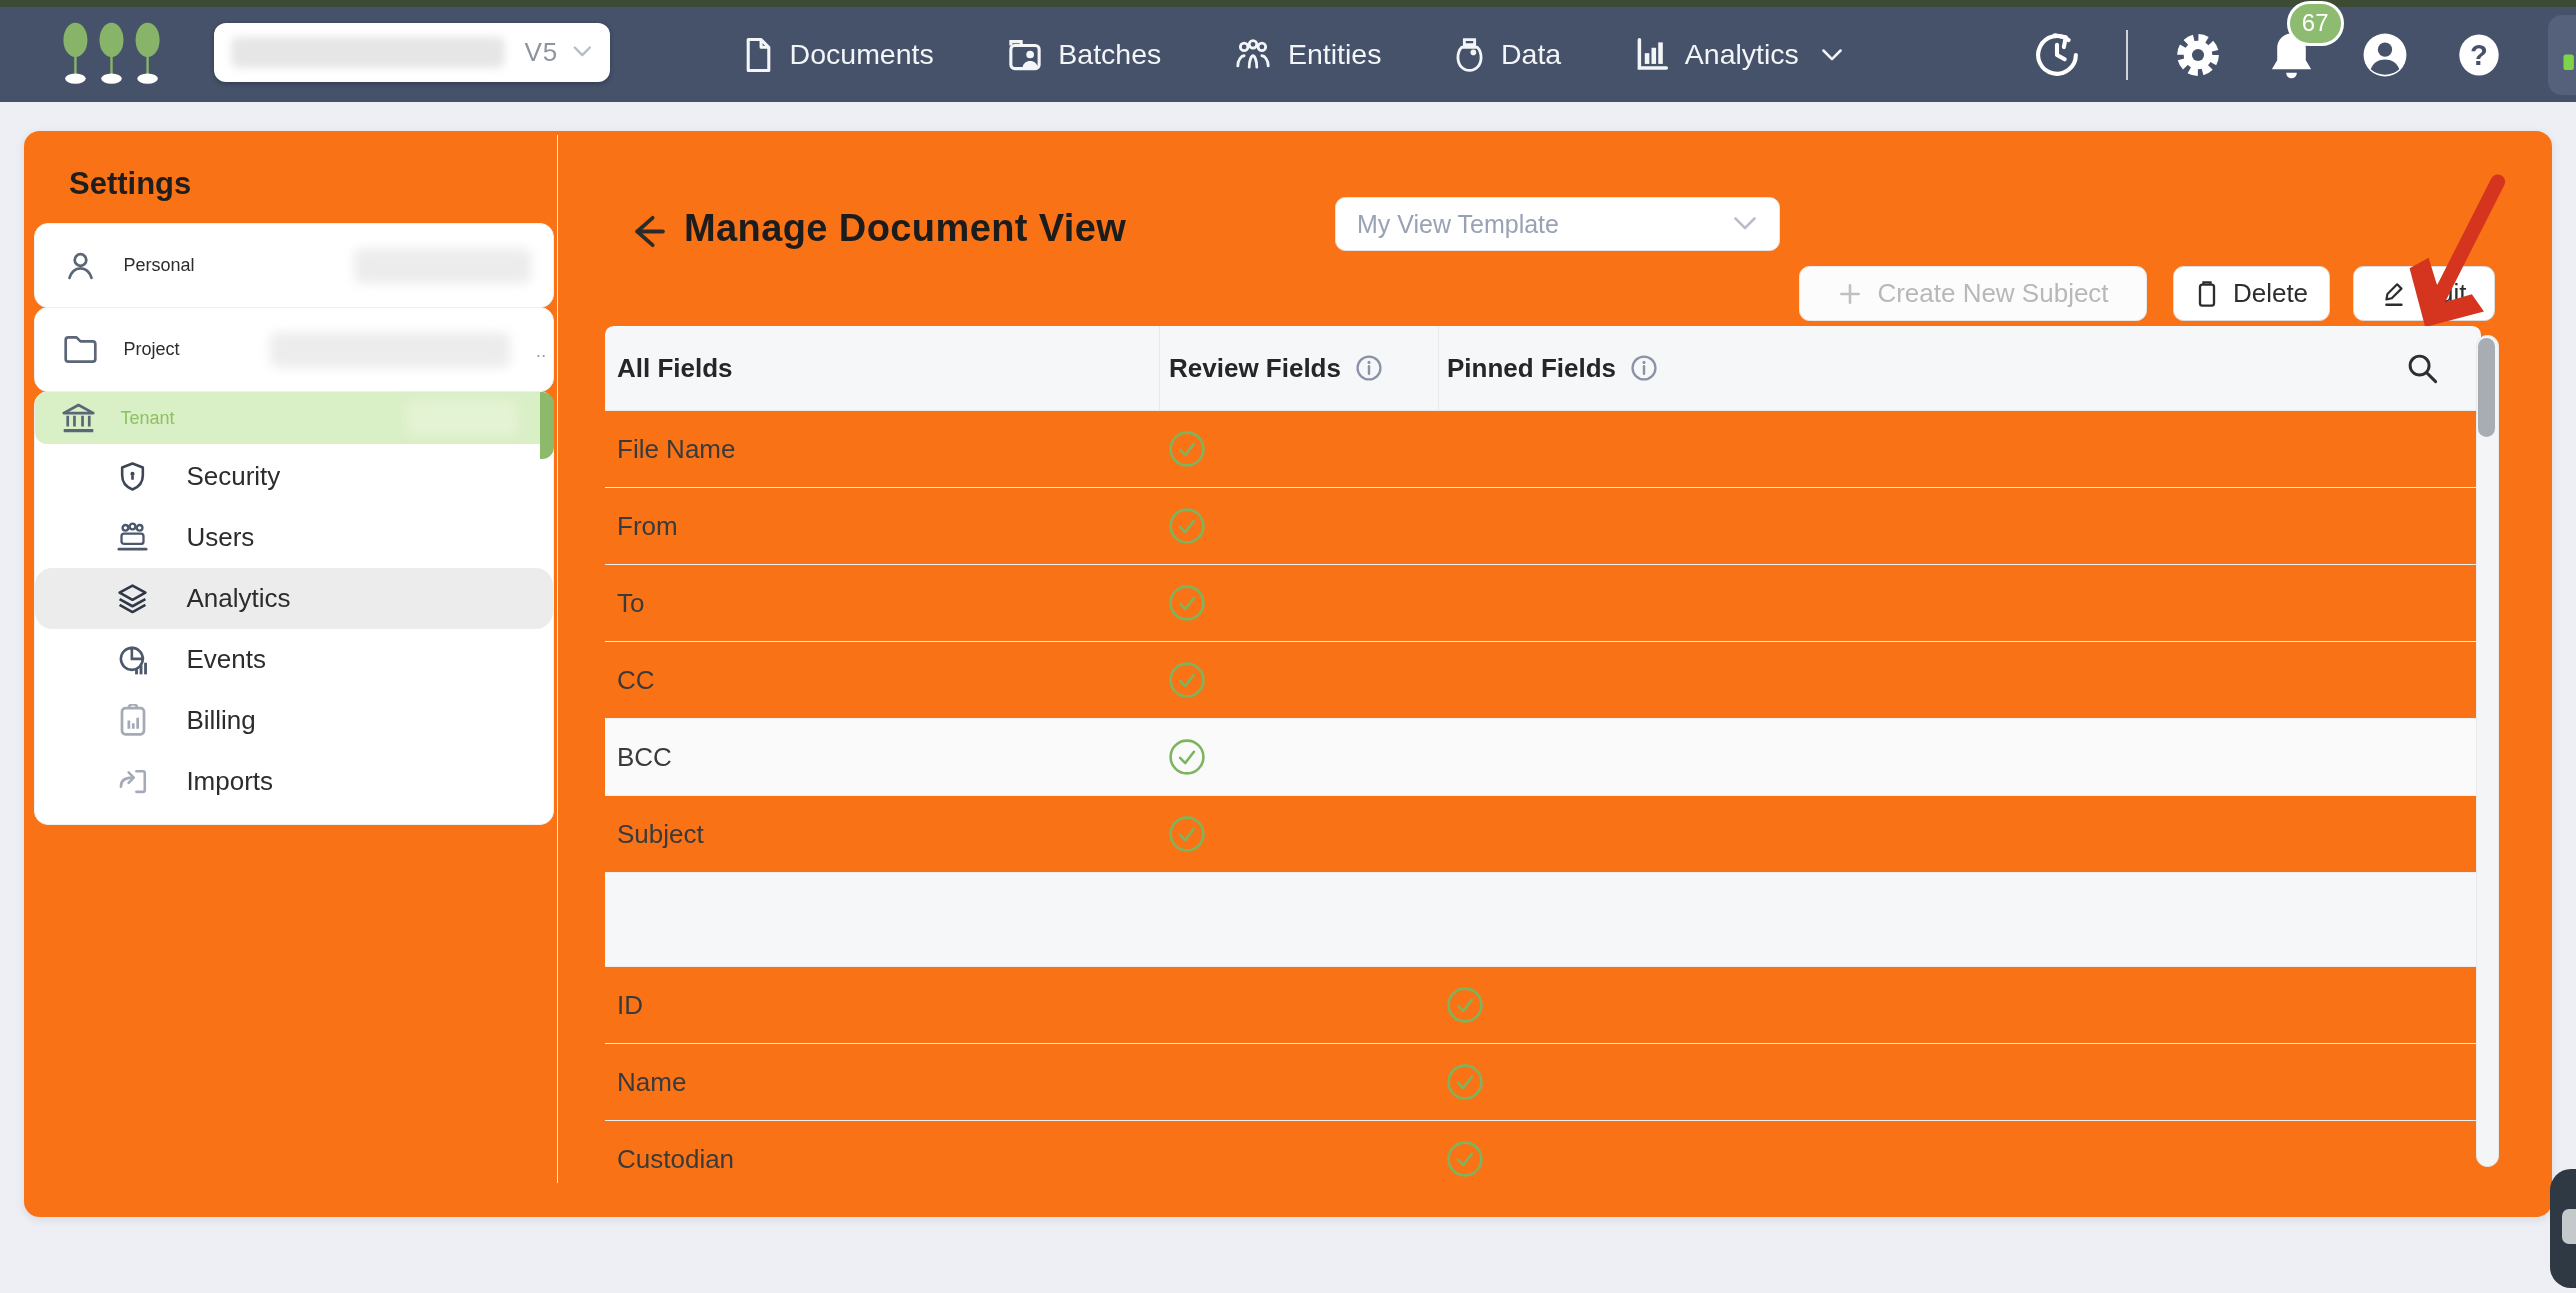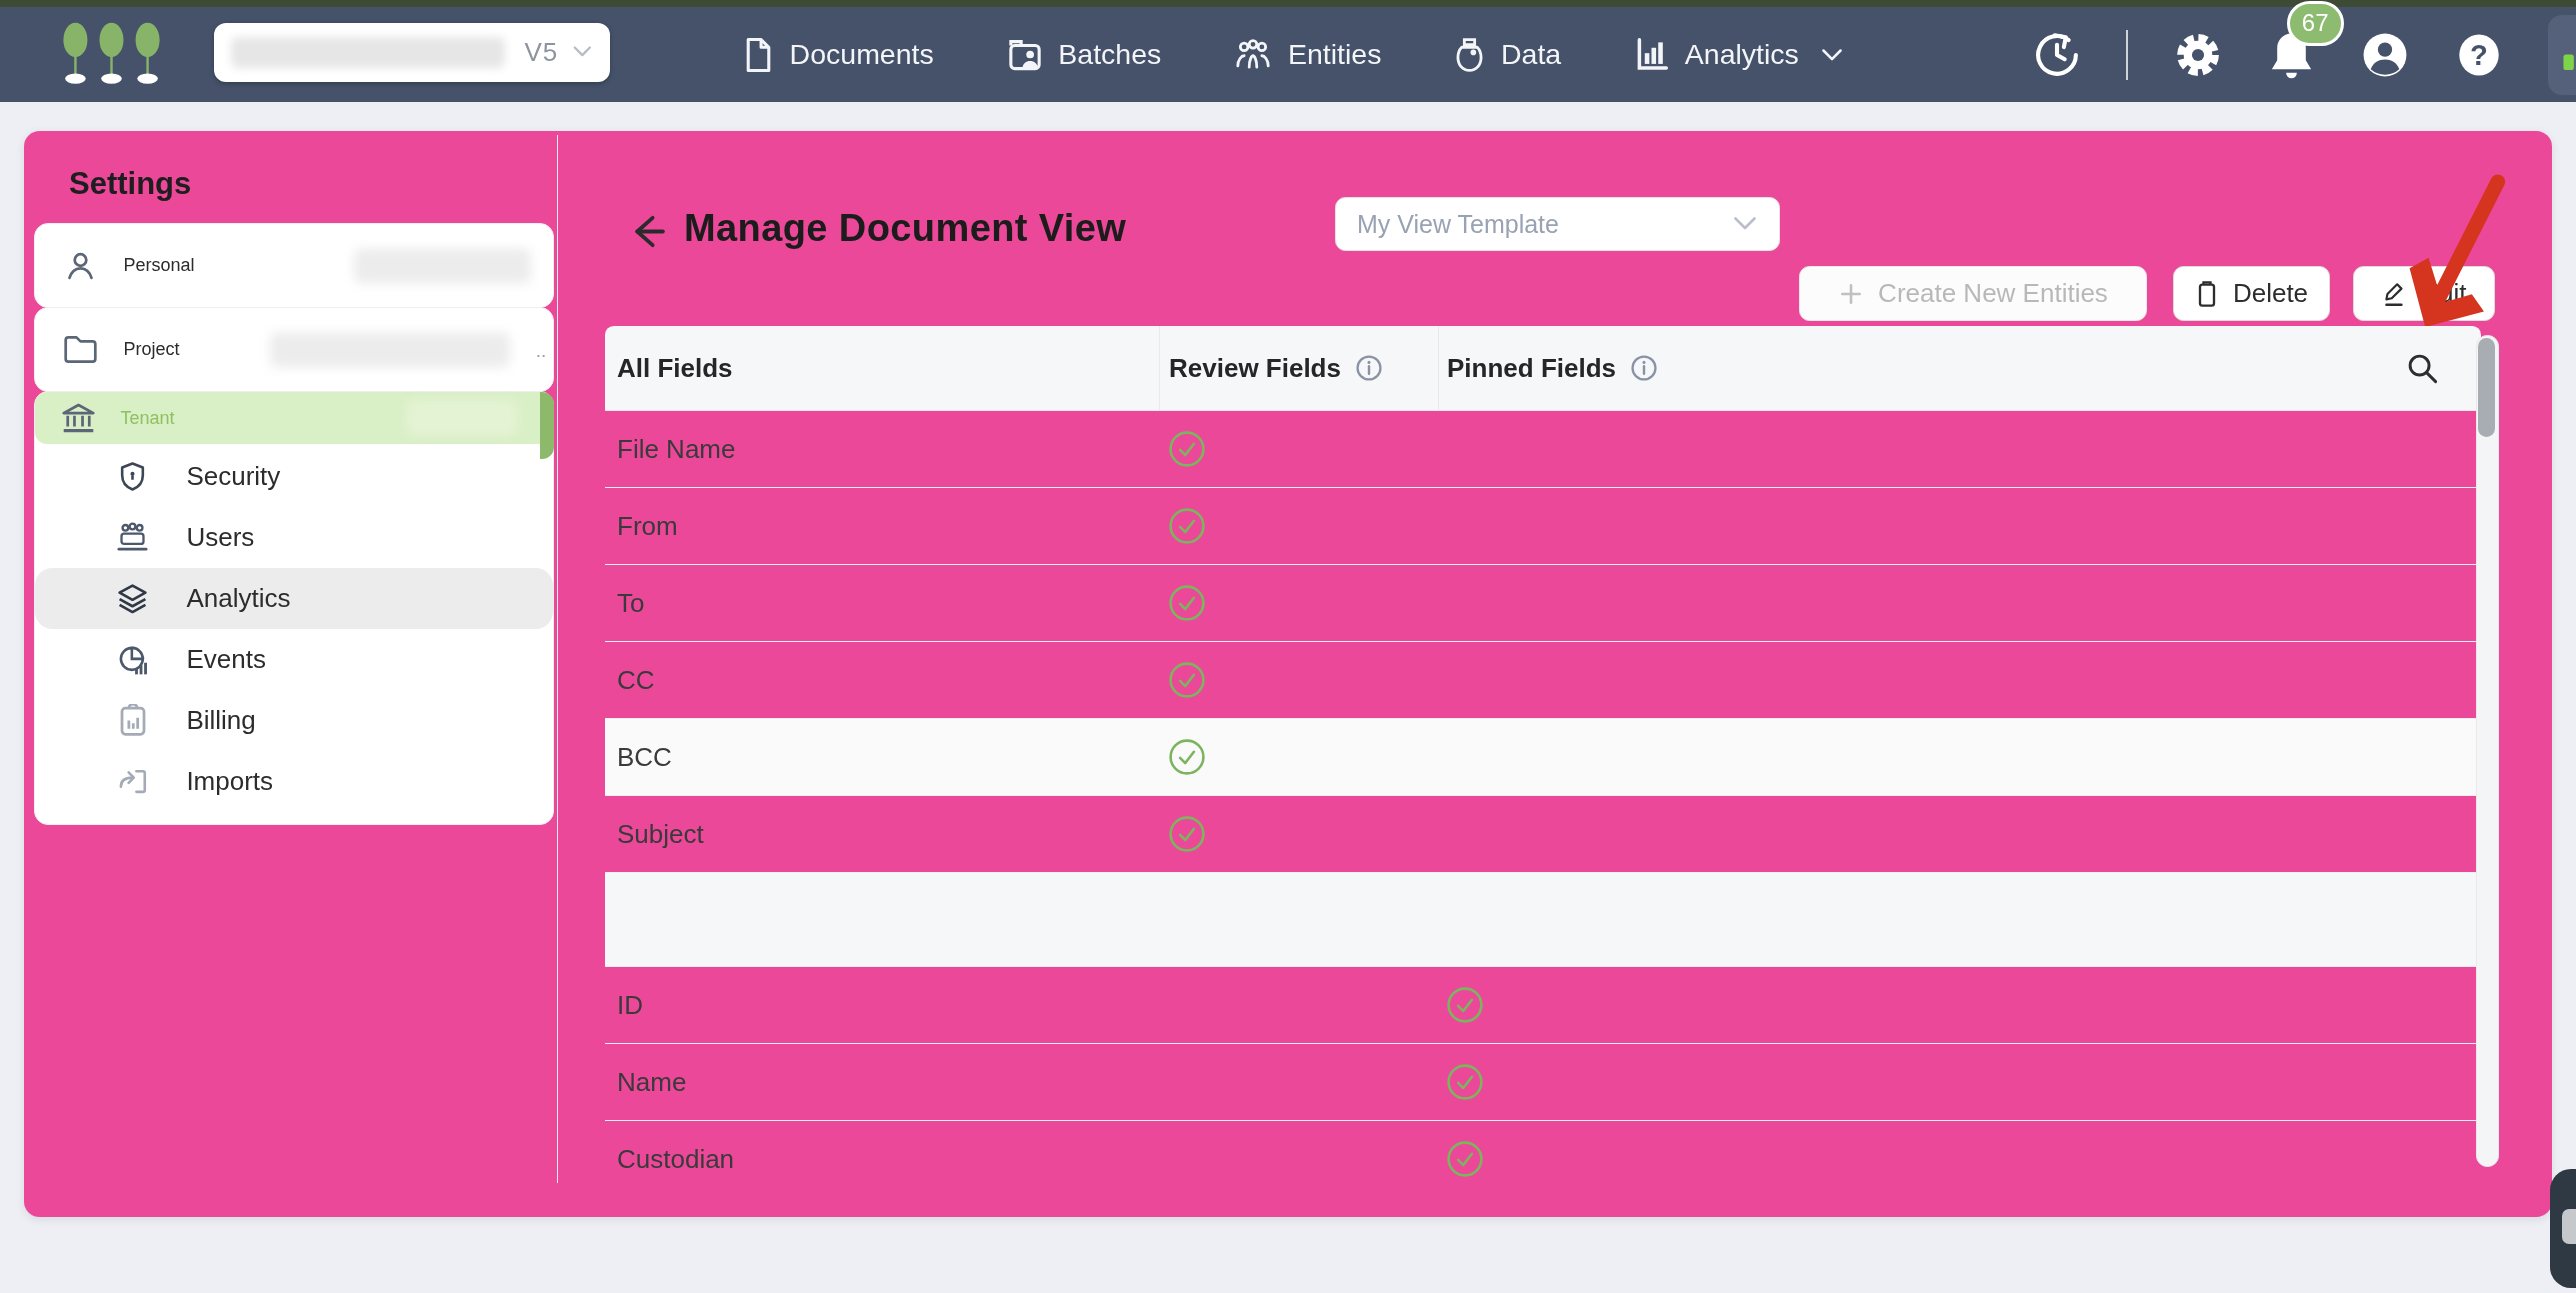--- a/index.html
+++ b/index.html
@@ -39,21 +39,21 @@
     background:#8dbb70; border:3.5px solid #fff; border-radius:22.5px;
     color:#fff; font-size:24px; display:flex; align-items:center; justify-content:center;
   }
   #apps-tile {
     width:69px; height:80px; background:#55617a; border-radius:14px;
     display:flex; align-items:center; justify-content:center;
   }
 
   
   #card {
-    left:24px; top:131px; width:2528px; height:1086px; background:#ec4899;
+    left:24px; top:131px; width:2528px; height:1086px; background:#f97316;
     border-radius:15.6px; box-shadow:0 2.6px 8.6px rgba(40,50,70,.10);
   }
   #sidebar-divider { left:533px; top:3.5px; width:0.9px; height:1048px; background:#ebebeb; }
 
   
   #settings-title { left:45px; top:35px; font-size:31px; font-weight:700; color:#1e1e1e; }
 
   #side-nav { left:10.4px; top:93px; width:520px; }
   .side-group { background:#fff; border:0.9px solid #efefef; border-radius:14px; margin-top:-0.9px; position:relative; }
   .side-row { height:83px; display:flex; align-items:center; padding:0 26px; position:relative; cursor:pointer; }
@@ -398,21 +398,21 @@
     <svg class="chev" width="26" height="17.3" viewBox="0 0 30 20">
       <polyline points="4,4 15,15 26,4" fill="none" stroke="#b8bfca" stroke-width="3" stroke-linecap="round" stroke-linejoin="round"></polyline>
     </svg>
   </div>
 
   <div id="action-bar" class="abs">
     <div class="btn" id="btn-create">
       <svg width="26" height="26" viewBox="0 0 24 24">
         <path d="M12 4 v16 M4 12 h16" stroke="#c0c0c0" stroke-width="2.4" stroke-linecap="round"></path>
       </svg>
-      <span>Create New Entities</span>
+      <span>Create New Subject</span>
     </div>
     <div class="btn" id="btn-delete">
       <svg width="24" height="28" viewBox="0 0 20 24">
         <path d="M7 4 v-2 h6 v2" fill="none" stroke="#2d2d2d" stroke-width="2"></path>
         <rect x="4" y="4" width="12" height="18" rx="2" fill="none" stroke="#2d2d2d" stroke-width="2"></rect>
       </svg>
       <span>Delete</span>
     </div>
     <div class="btn" id="btn-edit">
       <svg width="26" height="28" viewBox="0 0 24 26">

